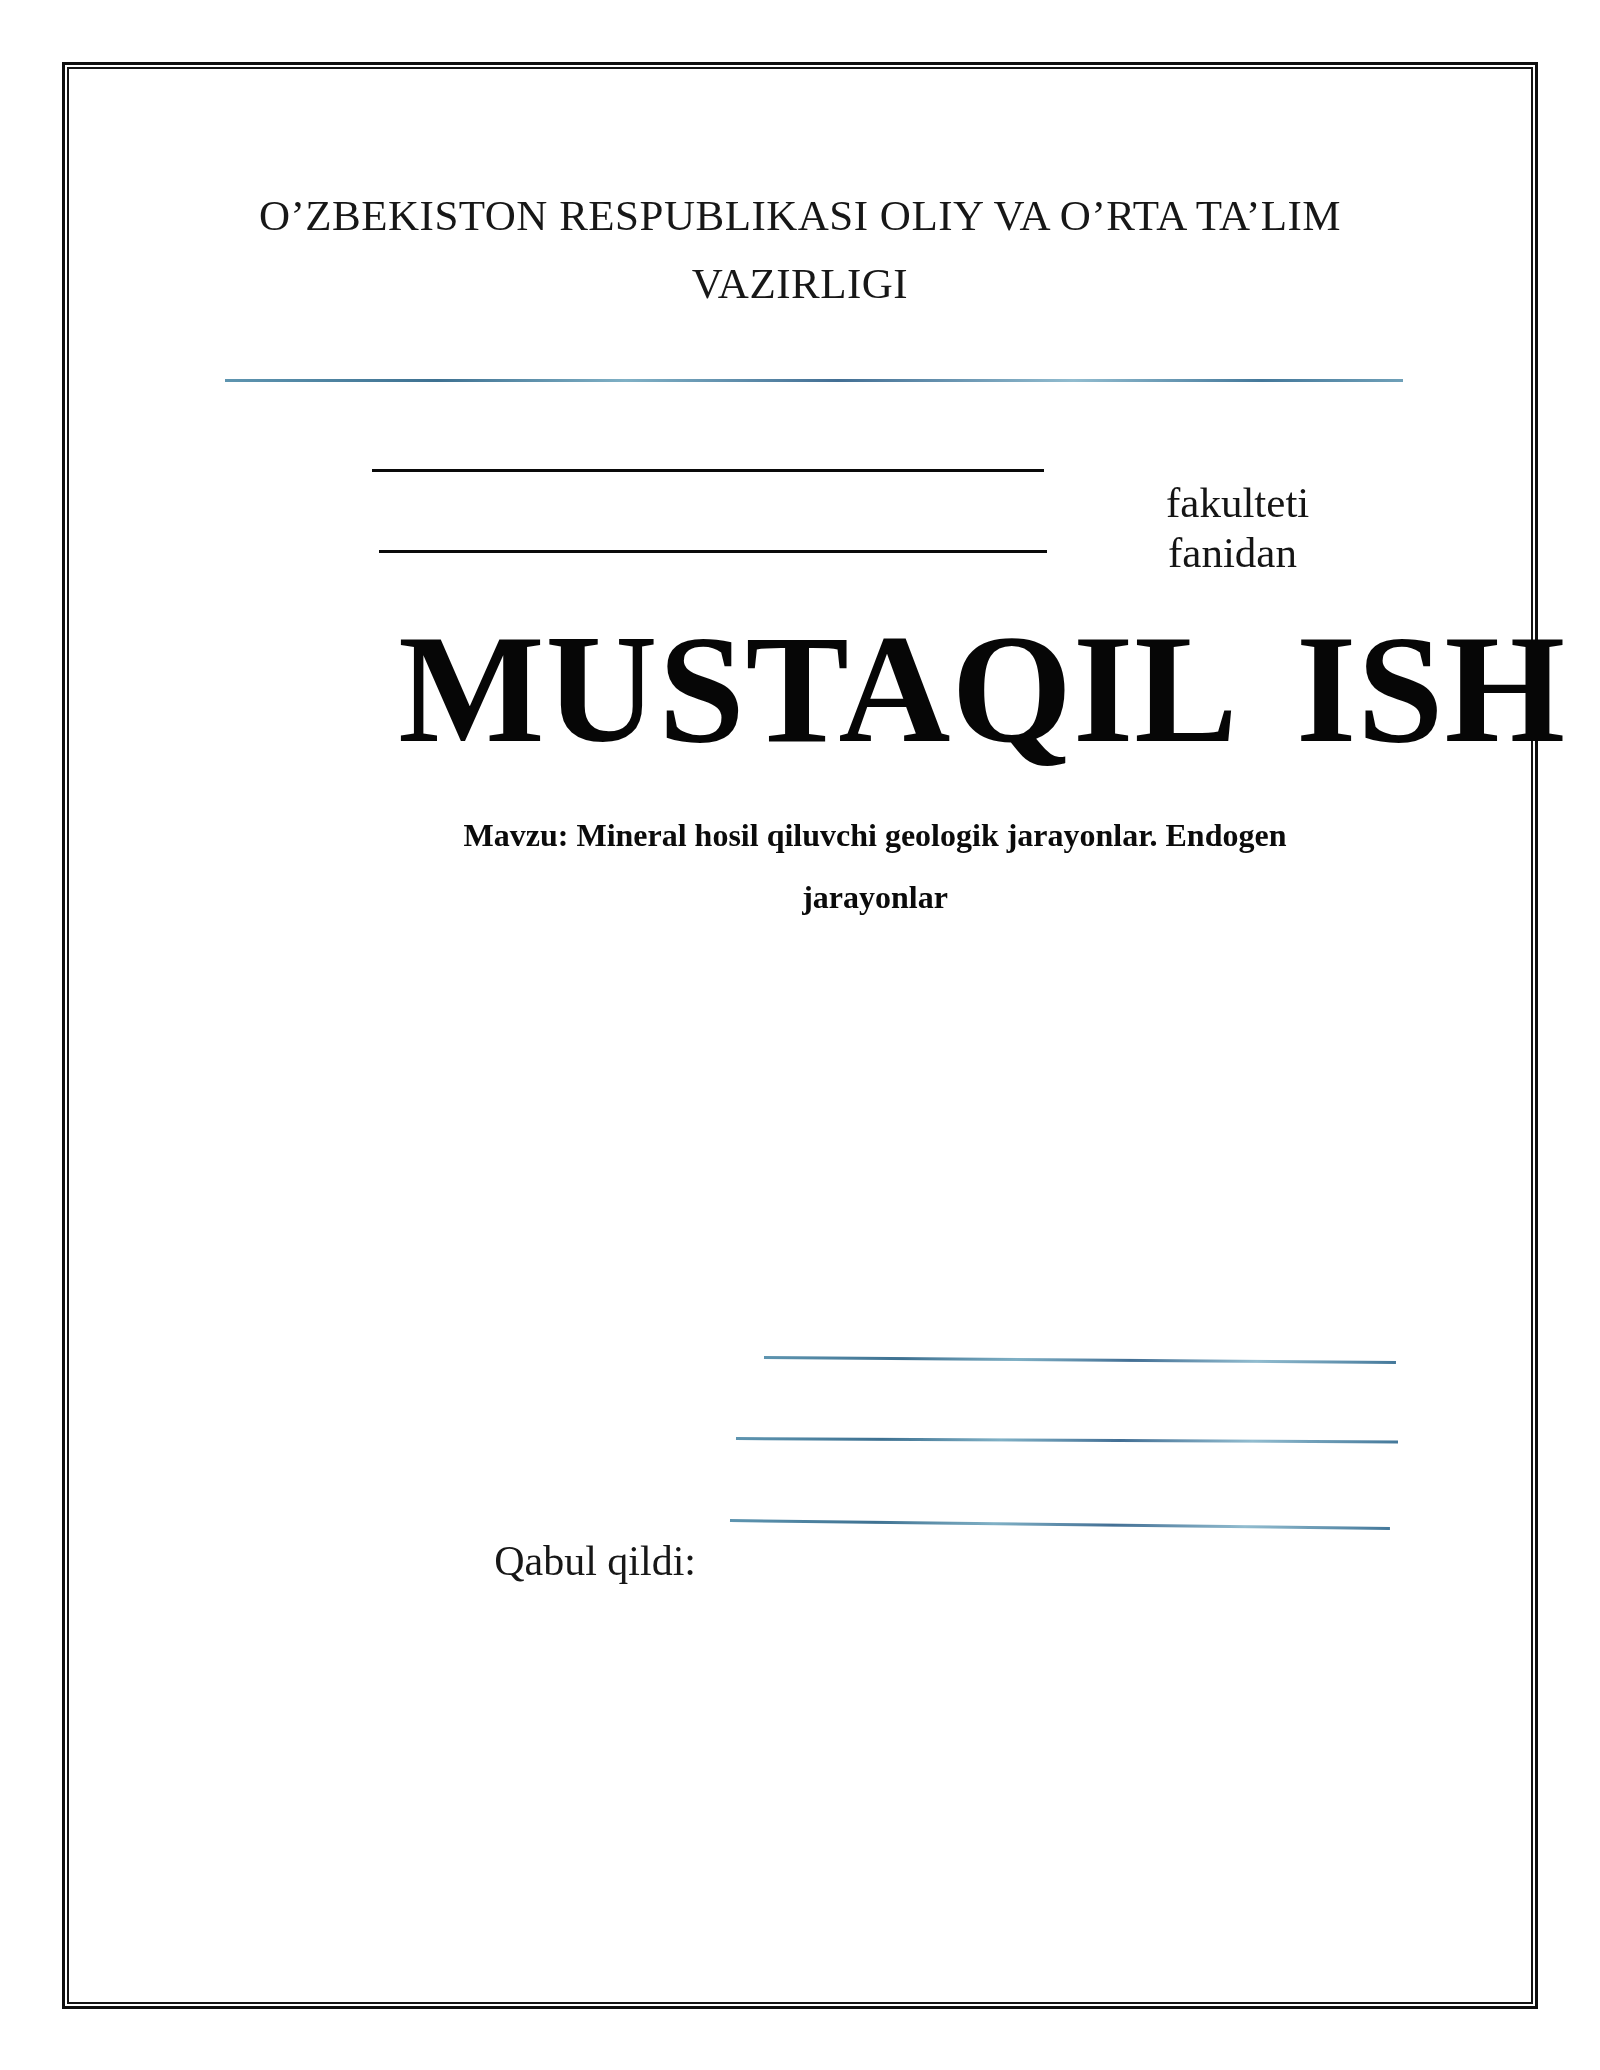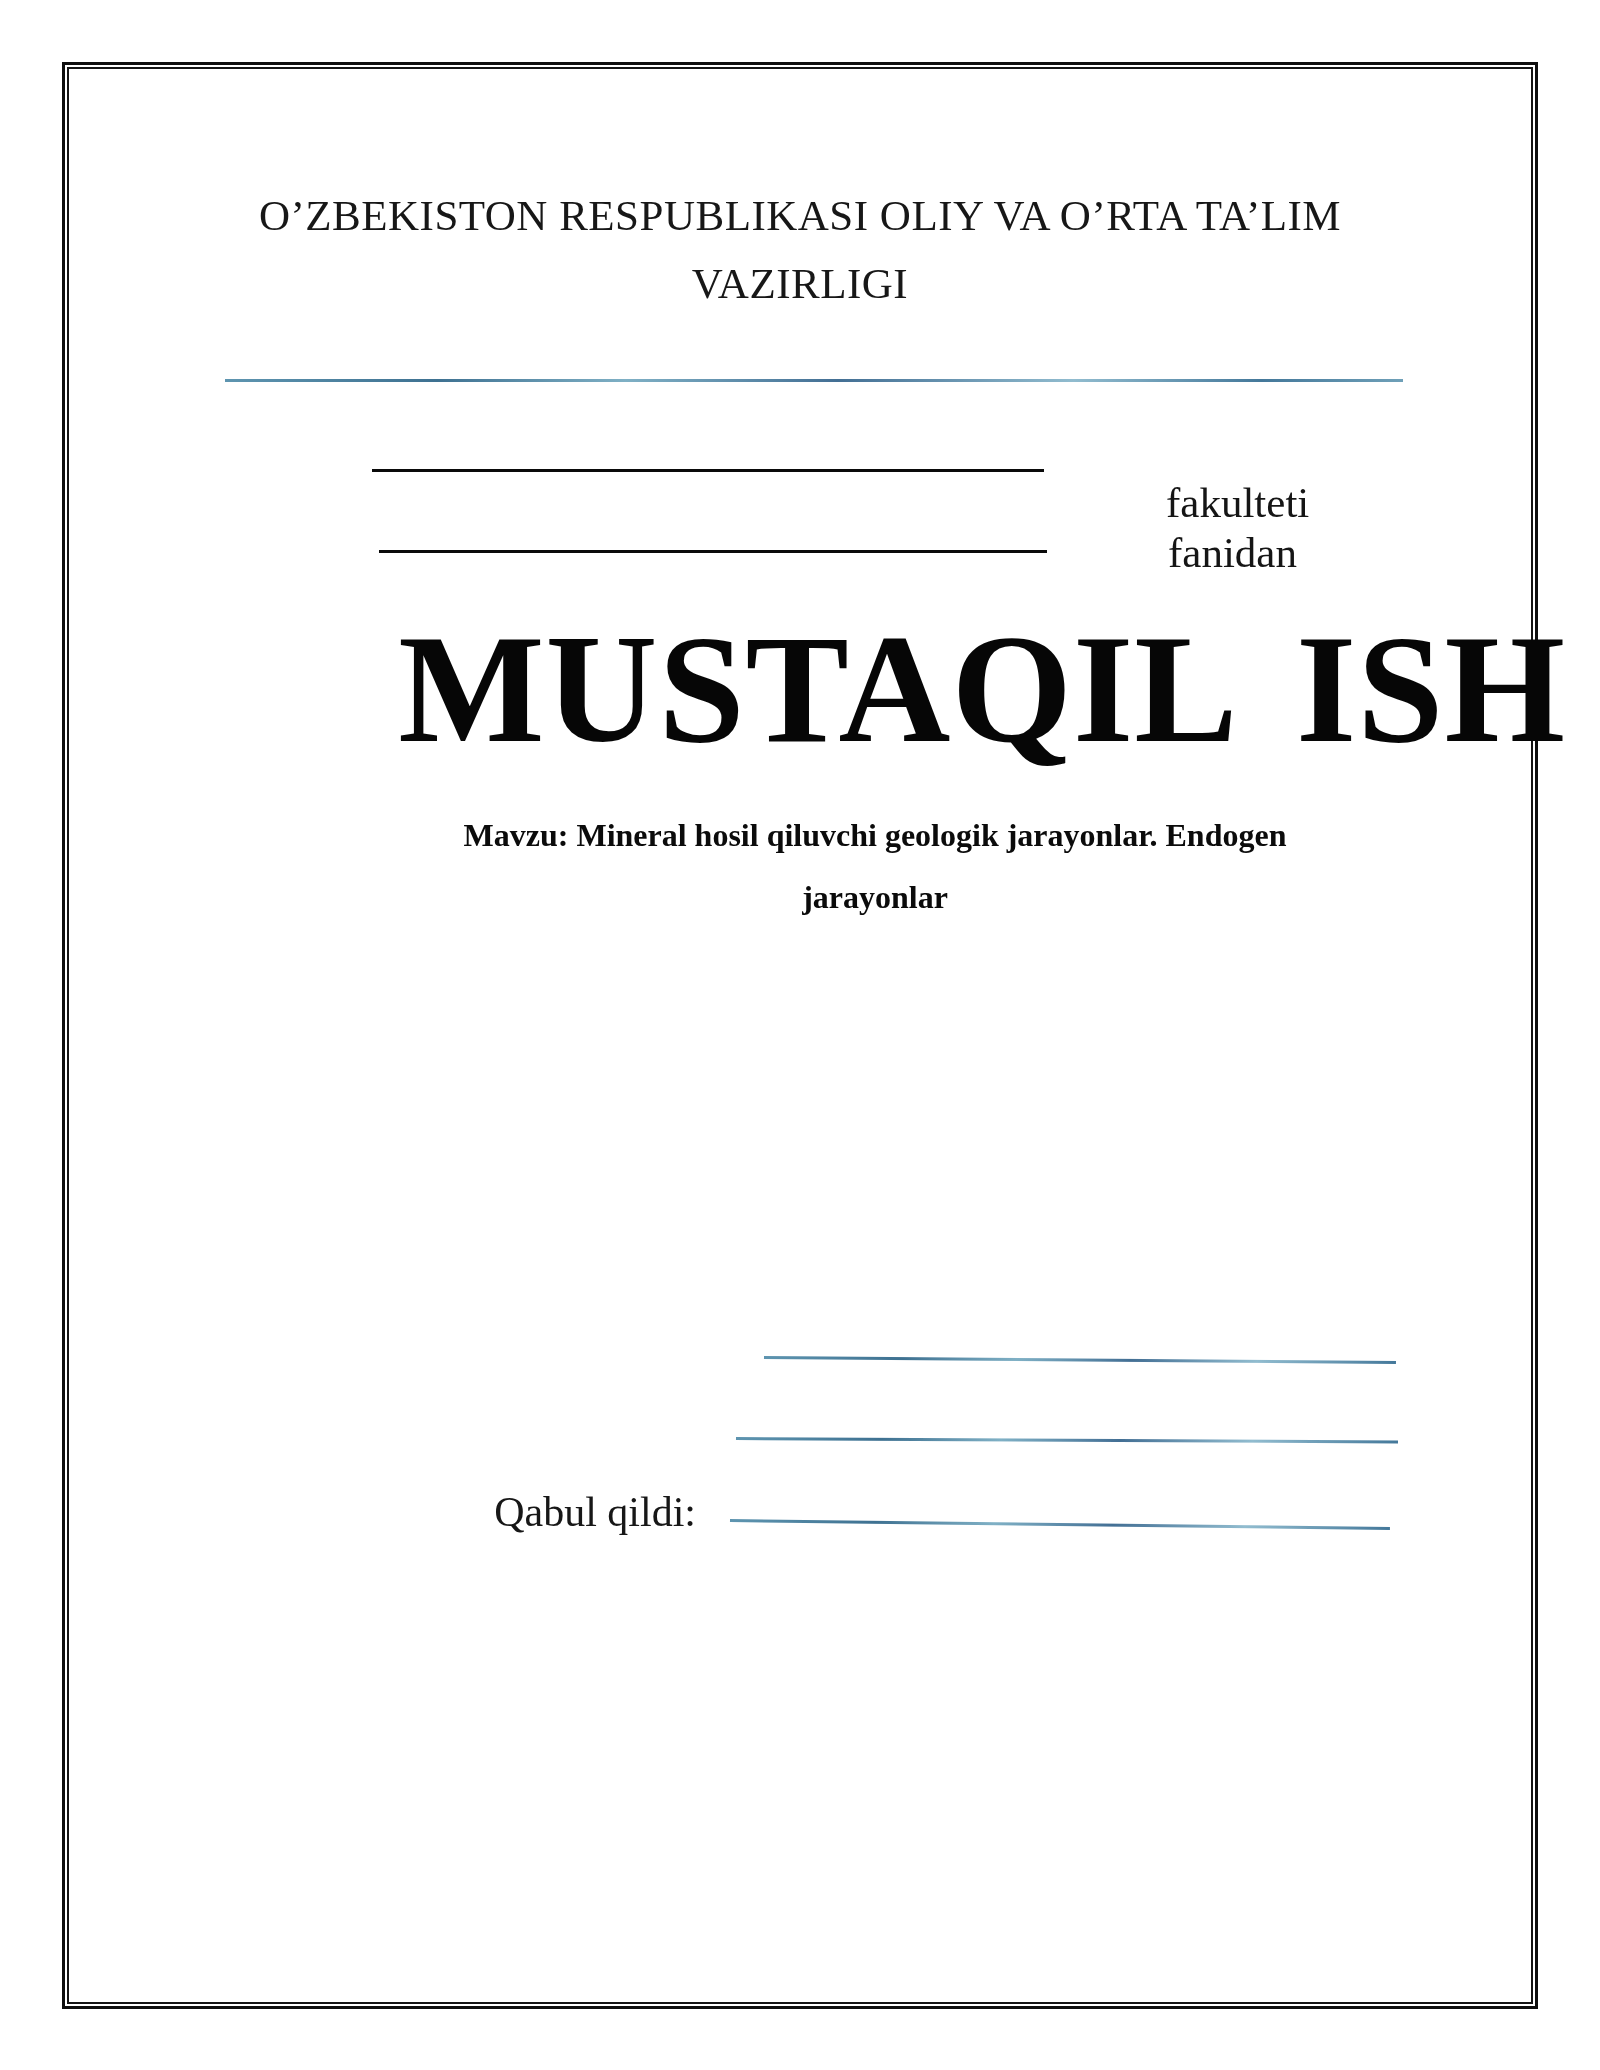--- a/index.html
+++ b/index.html
@@ -98,21 +98,21 @@
   .form-label {
     position: absolute;
     font-size: 42px;
     line-height: 48px;
     text-align: right;
     color: #171717;
     white-space: nowrap;
   }
   .lbl-guruh { left: 350px; top: 1313px; width: 342px; }
   .lbl-bajardi { left: 350px; top: 1402px; width: 342px; }
-  .lbl-qabul { left: 346px; top: 1488px; width: 350px; }
+  .lbl-qabul { left: 346px; top: 1537px; width: 350px; }
   .blank-line-blue {
     position: absolute;
     height: 2.5px;
     transform-origin: left top;
     background-image:
       linear-gradient(90deg, #5e95b0 0%, #3e7191 22%, #7fb0c5 40%, #436f94 58%, #91bccf 78%, #44789a 100%);
   }
   .blank-guruh  { left: 764px; top: 1356px; width: 632px; transform: rotate(0.45deg); }
   .blank-bajardi{ left: 736px; top: 1437px; width: 662px; transform: rotate(0.30deg); }
   .blank-qabul  { left: 730px; top: 1519px; width: 660px; transform: rotate(0.70deg); }

